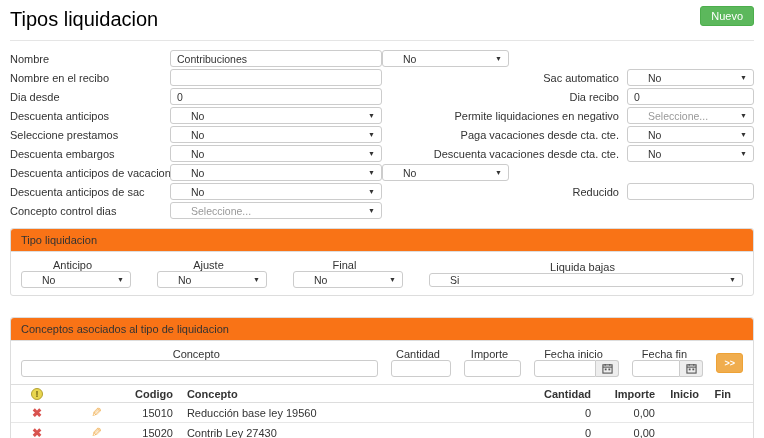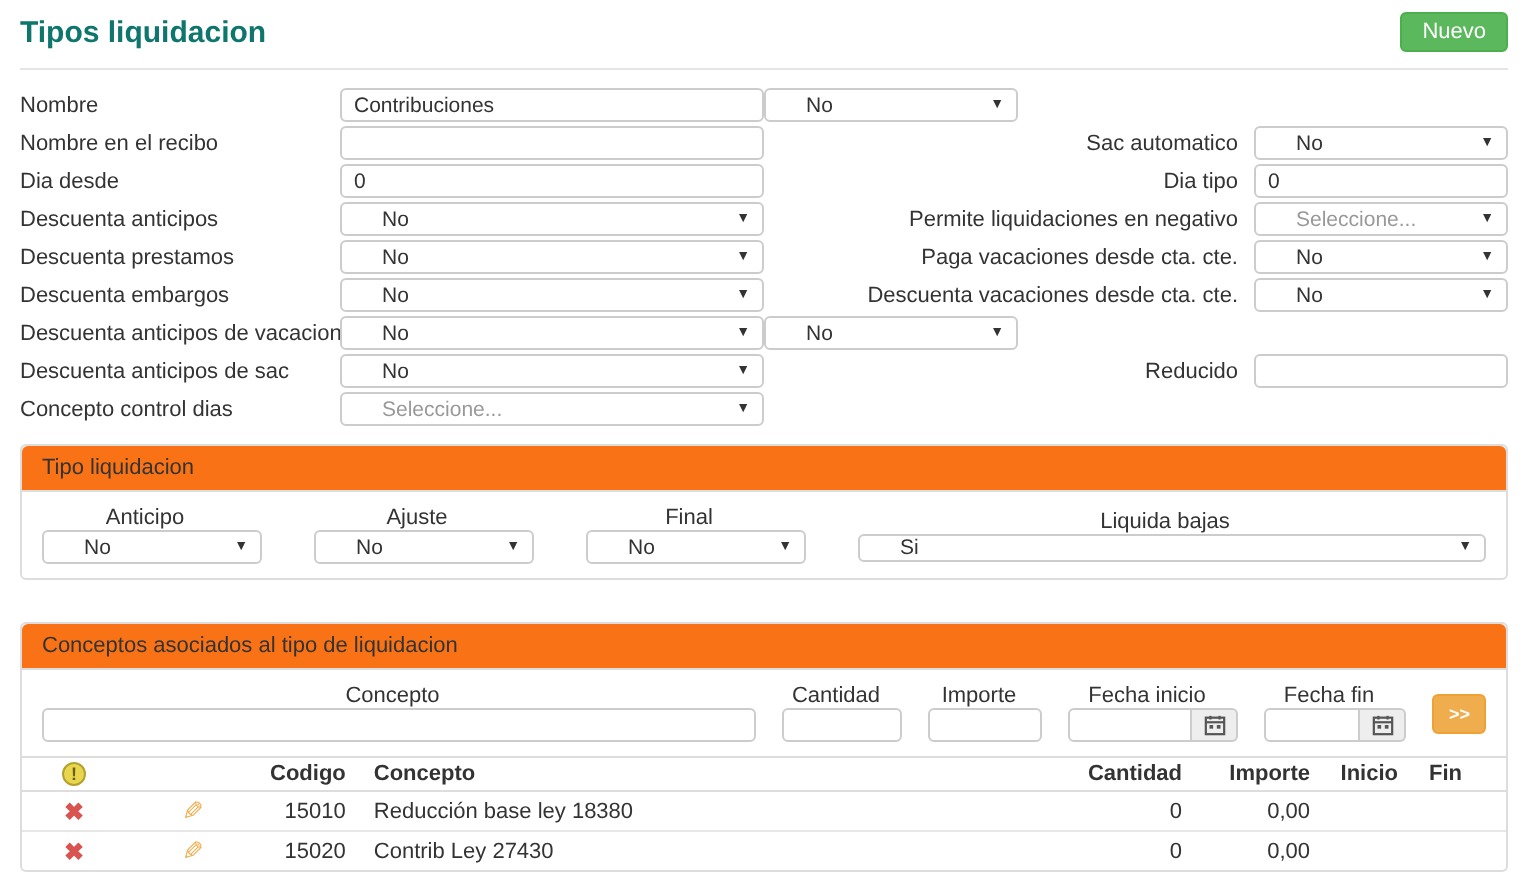--- a/index.html
+++ b/index.html
@@ -5,21 +5,21 @@
   * { box-sizing: border-box; margin: 0; padding: 0; }
   html, body { background: #fff; }
   body {
     width: 764px; height: 438px;
     font-family: "Liberation Sans", sans-serif;
     font-size: 11px; color: #333;
     padding: 8px 10px; overflow: hidden; position: relative;
   }
   
   .page-header { position: relative; border-bottom: 1px solid #e5e5e5; padding-bottom: 9px; margin-bottom: 9px; }
-  .page-title { font-size: 15px; font-weight: 700; color: #0f766e; }
+  .page-title { font-size: 20px; font-weight: 400; color: #000000; }
   .btn { display: inline-flex; align-items: center; justify-content: center;
          border-radius: 3px; font-size: 11px; color: #fff; cursor: pointer;
          border: 1px solid transparent; padding: 0 10px; height: 20px; }
   .btn-success { background: #5cb85c; border-color: #4cae4c; }
   .btn-primary { background: #337ab7; border-color: #2e6da4; }
   .btn-warning { background: #f0ad4e; border-color: #eea236; font-size: 9px; font-weight: bold; padding: 0 7px; }
   .btn-nuevo { position: absolute; right: 0; top: -2px; }
   
   .form-grid { display: grid; grid-template-columns: 1fr 1fr; column-gap: 0; }
   .f-row { display: flex; align-items: center; height: 17px; margin-bottom: 2px; }
@@ -104,21 +104,21 @@
       <input class="ctl" value="0" style="">
     </div>
     <div class="f-row">
       <label>Descuenta anticipos</label>
       <div class="ctl select">
         <span class="val">No</span>
         <span class="caret">▼</span>
       </div>
     </div>
     <div class="f-row">
-      <label>Descuenta prestamos</label>
+      <label>Seleccione prestamos</label>
       <div class="ctl select">
         <span class="val">No</span>
         <span class="caret">▼</span>
       </div>
     </div>
     <div class="f-row">
       <label>Descuenta embargos</label>
       <div class="ctl select">
         <span class="val">No</span>
         <span class="caret">▼</span>
@@ -155,21 +155,21 @@
       </div>
     </div>
     <div class="f-row">
       <label>Sac automatico</label>
       <div class="ctl select">
         <span class="val">No</span>
         <span class="caret">▼</span>
       </div>
     </div>
     <div class="f-row">
-      <label>Dia tipo</label>
+      <label>Dia recibo</label>
       <input class="ctl" value="0" style="">
     </div>
     <div class="f-row">
       <label>Permite liquidaciones en negativo</label>
       <div class="ctl select">
         <span class="val muted">Seleccione...</span>
         <span class="caret">▼</span>
       </div>
     </div>
     <div class="f-row">
@@ -294,21 +294,21 @@
         <th class="c-importe">Importe</th>
         <th class="c-inicio">Inicio</th>
         <th class="c-fin">Fin</th>
       </tr>
     </thead>
     <tbody>
       <tr>
         <td class="c-del"><span class="x-icon">✖</span></td>
         <td class="c-edit"><span class="pencil-icon">✎</span></td>
         <td class="c-codigo">15010</td>
-        <td class="c-concepto">Reducción base ley 18380</td>
+        <td class="c-concepto">Reducción base ley 19560</td>
         <td class="c-cantidad">0</td>
         <td class="c-importe">0,00</td>
         <td class="c-inicio"></td>
         <td class="c-fin"></td>
       </tr>
       <tr>
         <td class="c-del"><span class="x-icon">✖</span></td>
         <td class="c-edit"><span class="pencil-icon">✎</span></td>
         <td class="c-codigo">15020</td>
         <td class="c-concepto">Contrib Ley 27430</td>

